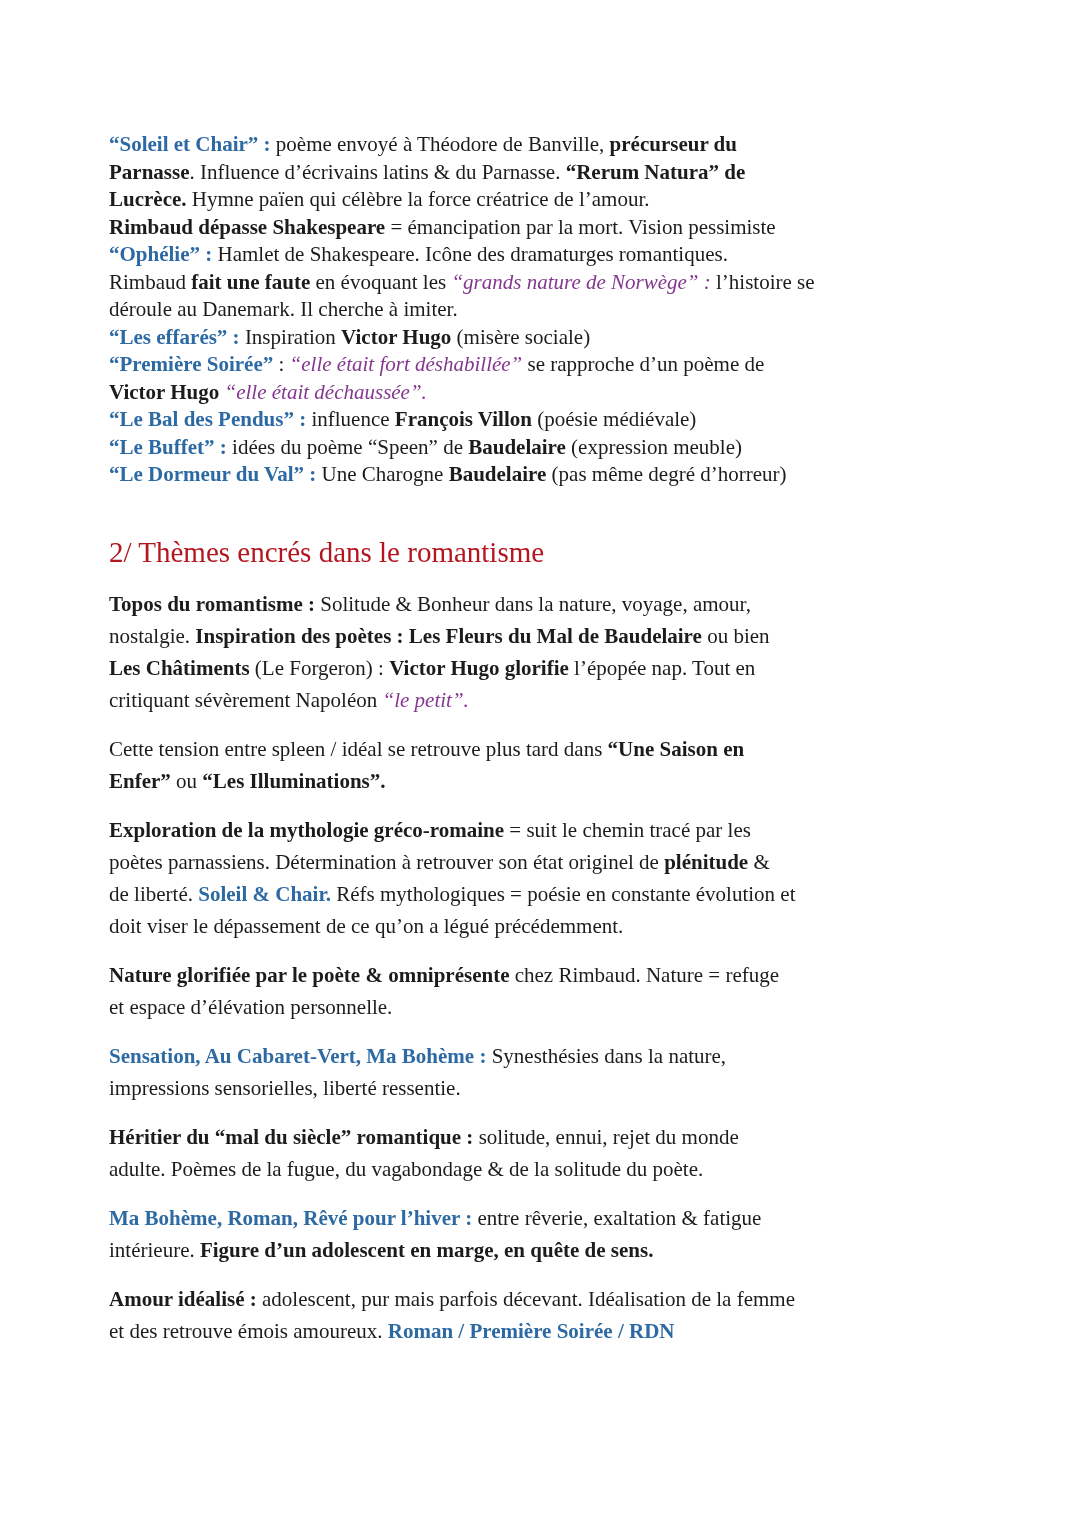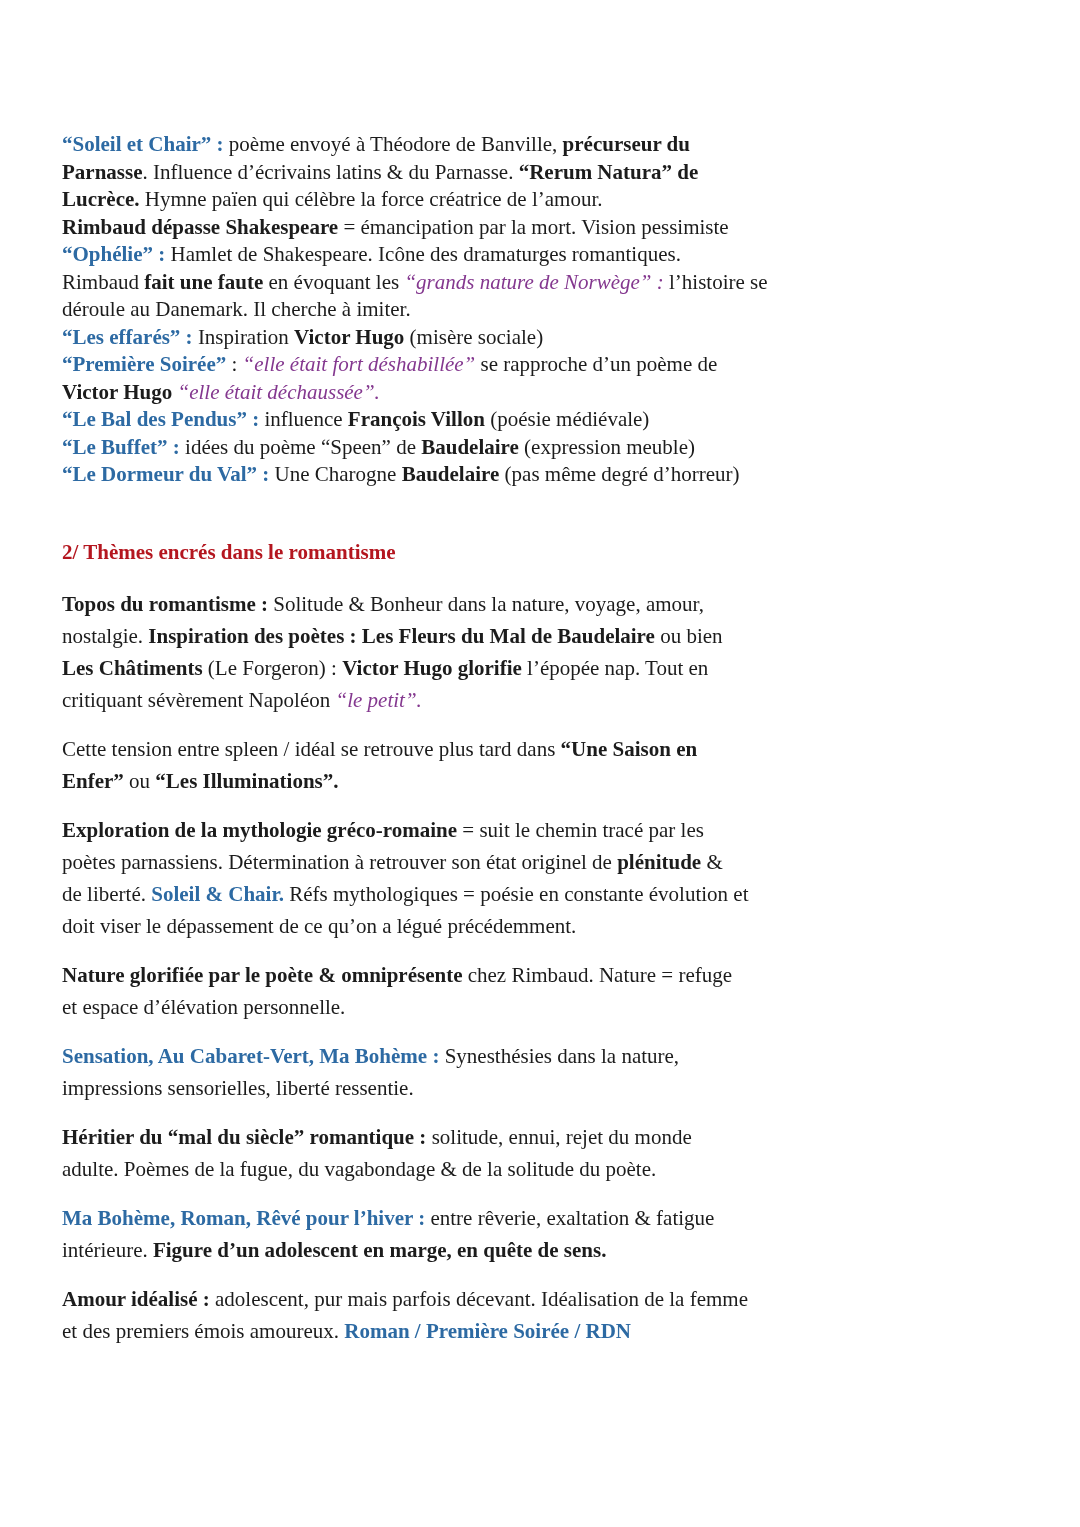--- a/index.html
+++ b/index.html
@@ -13,35 +13,35 @@
   body{
     width:1080px;height:1527px;
     background:var(--bg);
     font-family:"Liberation Serif","DejaVu Serif",serif;
     color:var(--text);
     overflow:hidden;
   }
   .page{
     box-sizing:border-box;
     width:1080px;height:1527px;
-    padding:131px 110px 0 62px;
+    padding:131px 110px 0 109px;
   }
   .line{
     white-space:pre;
     font-size:21px;
   }
   .intro .line{
     line-height:27.5px;
     height:27.5px;
   }
   .section-heading{
     margin:48px 0 20px 0;
-    font-size:21px;
+    font-size:29px;
     line-height:31px;
-    font-weight:bold;
+    font-weight:normal;
     color:var(--red);
   }
   .para{
     margin:0 0 17px 0;
   }
   .para .line{
     line-height:32px;
     height:32px;
     font-family:Liberation Serif, serif;
   }
@@ -98,16 +98,16 @@
       <div class="para">
         <div class="line"><span class="r-bold">Héritier du “mal du siècle” romantique :</span><span class="r-plain"> solitude, ennui, rejet du monde</span></div>
         <div class="line"><span class="r-plain">adulte. Poèmes de la fugue, du vagabondage &amp; de la solitude du poète.</span></div>
       </div>
       <div class="para">
         <div class="line"><span class="r-blue">Ma Bohème, Roman, Rêvé pour l’hiver :</span><span class="r-plain"> entre rêverie, exaltation &amp; fatigue</span></div>
         <div class="line"><span class="r-plain">intérieure. </span><span class="r-bold">Figure d’un adolescent en marge, en quête de sens.</span></div>
       </div>
       <div class="para">
         <div class="line"><span class="r-bold">Amour idéalisé :</span><span class="r-plain"> adolescent, pur mais parfois décevant. Idéalisation de la femme</span></div>
-        <div class="line"><span class="r-plain">et des premiers émois amoureux. </span><span class="r-blue">Roman / Première Soirée / RDN</span></div>
+        <div class="line"><span class="r-plain">et des retrouve émois amoureux. </span><span class="r-blue">Roman / Première Soirée / RDN</span></div>
       </div>
     </div>
 </div>
 
 </body></html>

